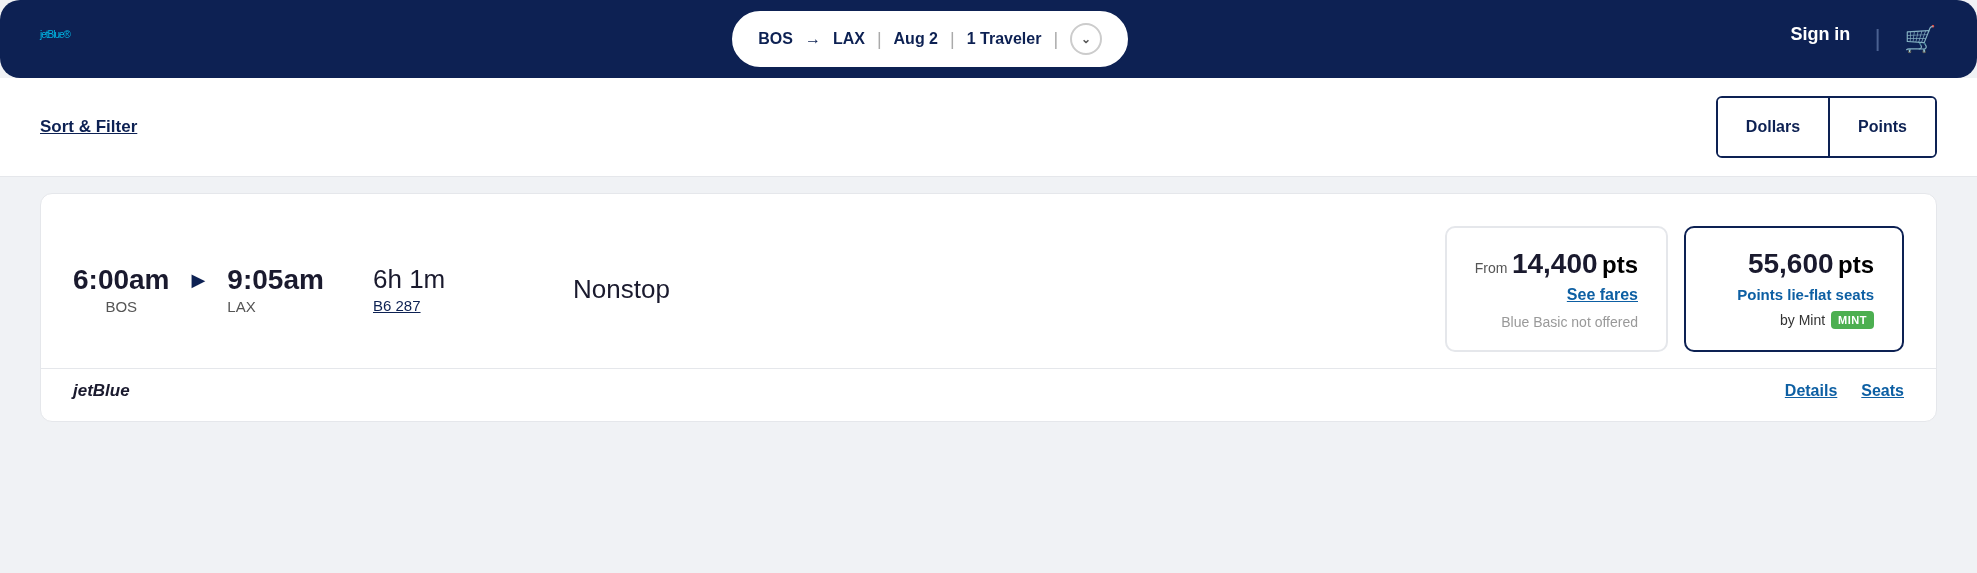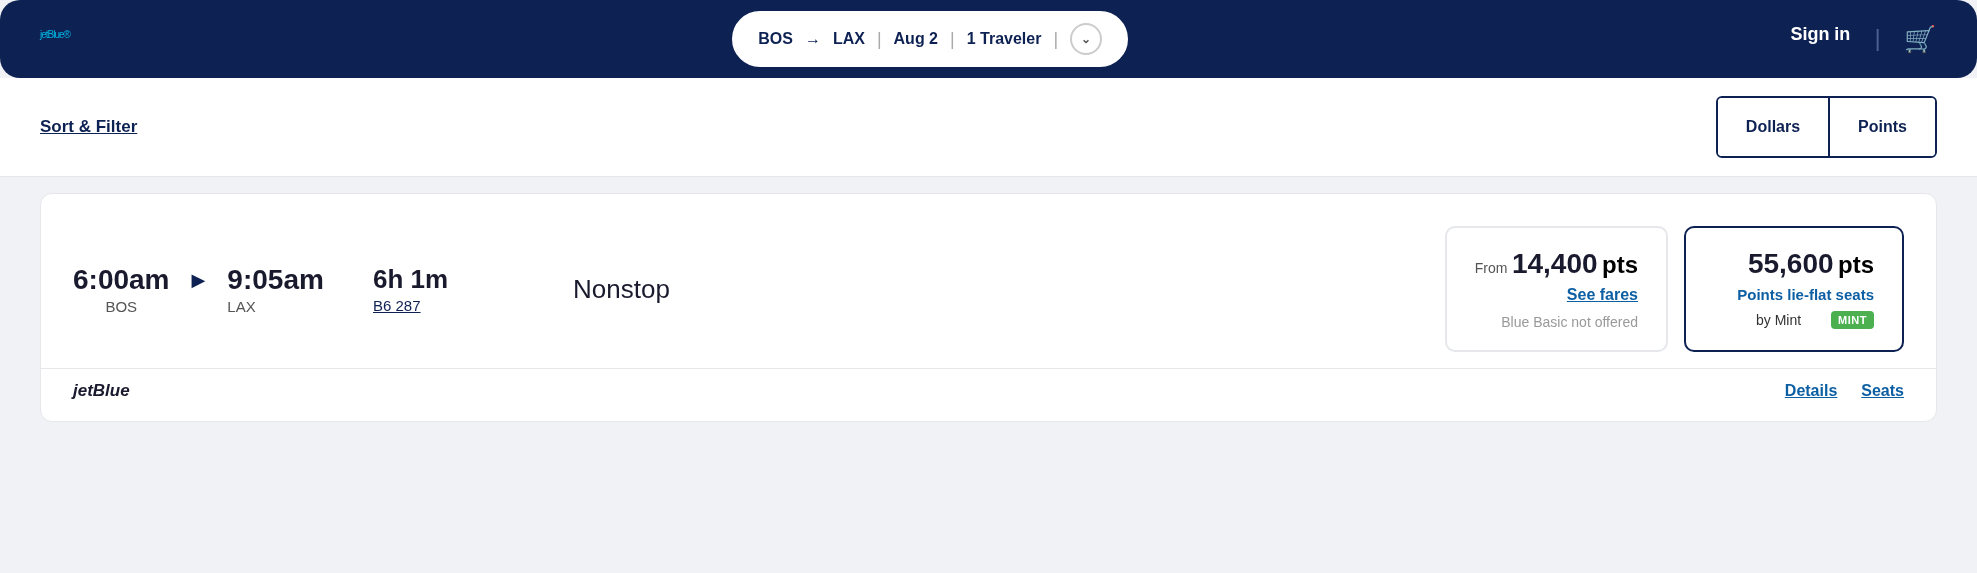--- a/index.html
+++ b/index.html
@@ -144,21 +144,21 @@
       margin: 0 6px;
       padding-bottom: 18px;
     }
     .flight-duration {
       flex: 0 0 auto;
       min-width: 180px;
       padding-left: 40px;
     }
     .duration-value {
       font-size: 26px;
-      font-weight: 700;
+      font-weight: 400;
       color: #1a1a2e;
     }
     .flight-number {
       font-size: 15px;
       color: #0d2153;
       text-decoration: underline;
       cursor: pointer;
       margin-top: 2px;
     }
     .flight-stops {
@@ -233,21 +233,20 @@
       color: #333;
     }
     .mint-badge {
       background: #4caf50;
       color: #fff;
       font-size: 11px;
       font-weight: 800;
       padding: 3px 7px;
       border-radius: 4px;
       letter-spacing: 0.5px;
-      margin-left: 24px;
     }
 
     
     .flight-footer {
       display: flex;
       align-items: center;
       justify-content: space-between;
       padding: 12px 32px 20px;
       border-top: 1px solid #e5e7eb;
     }

